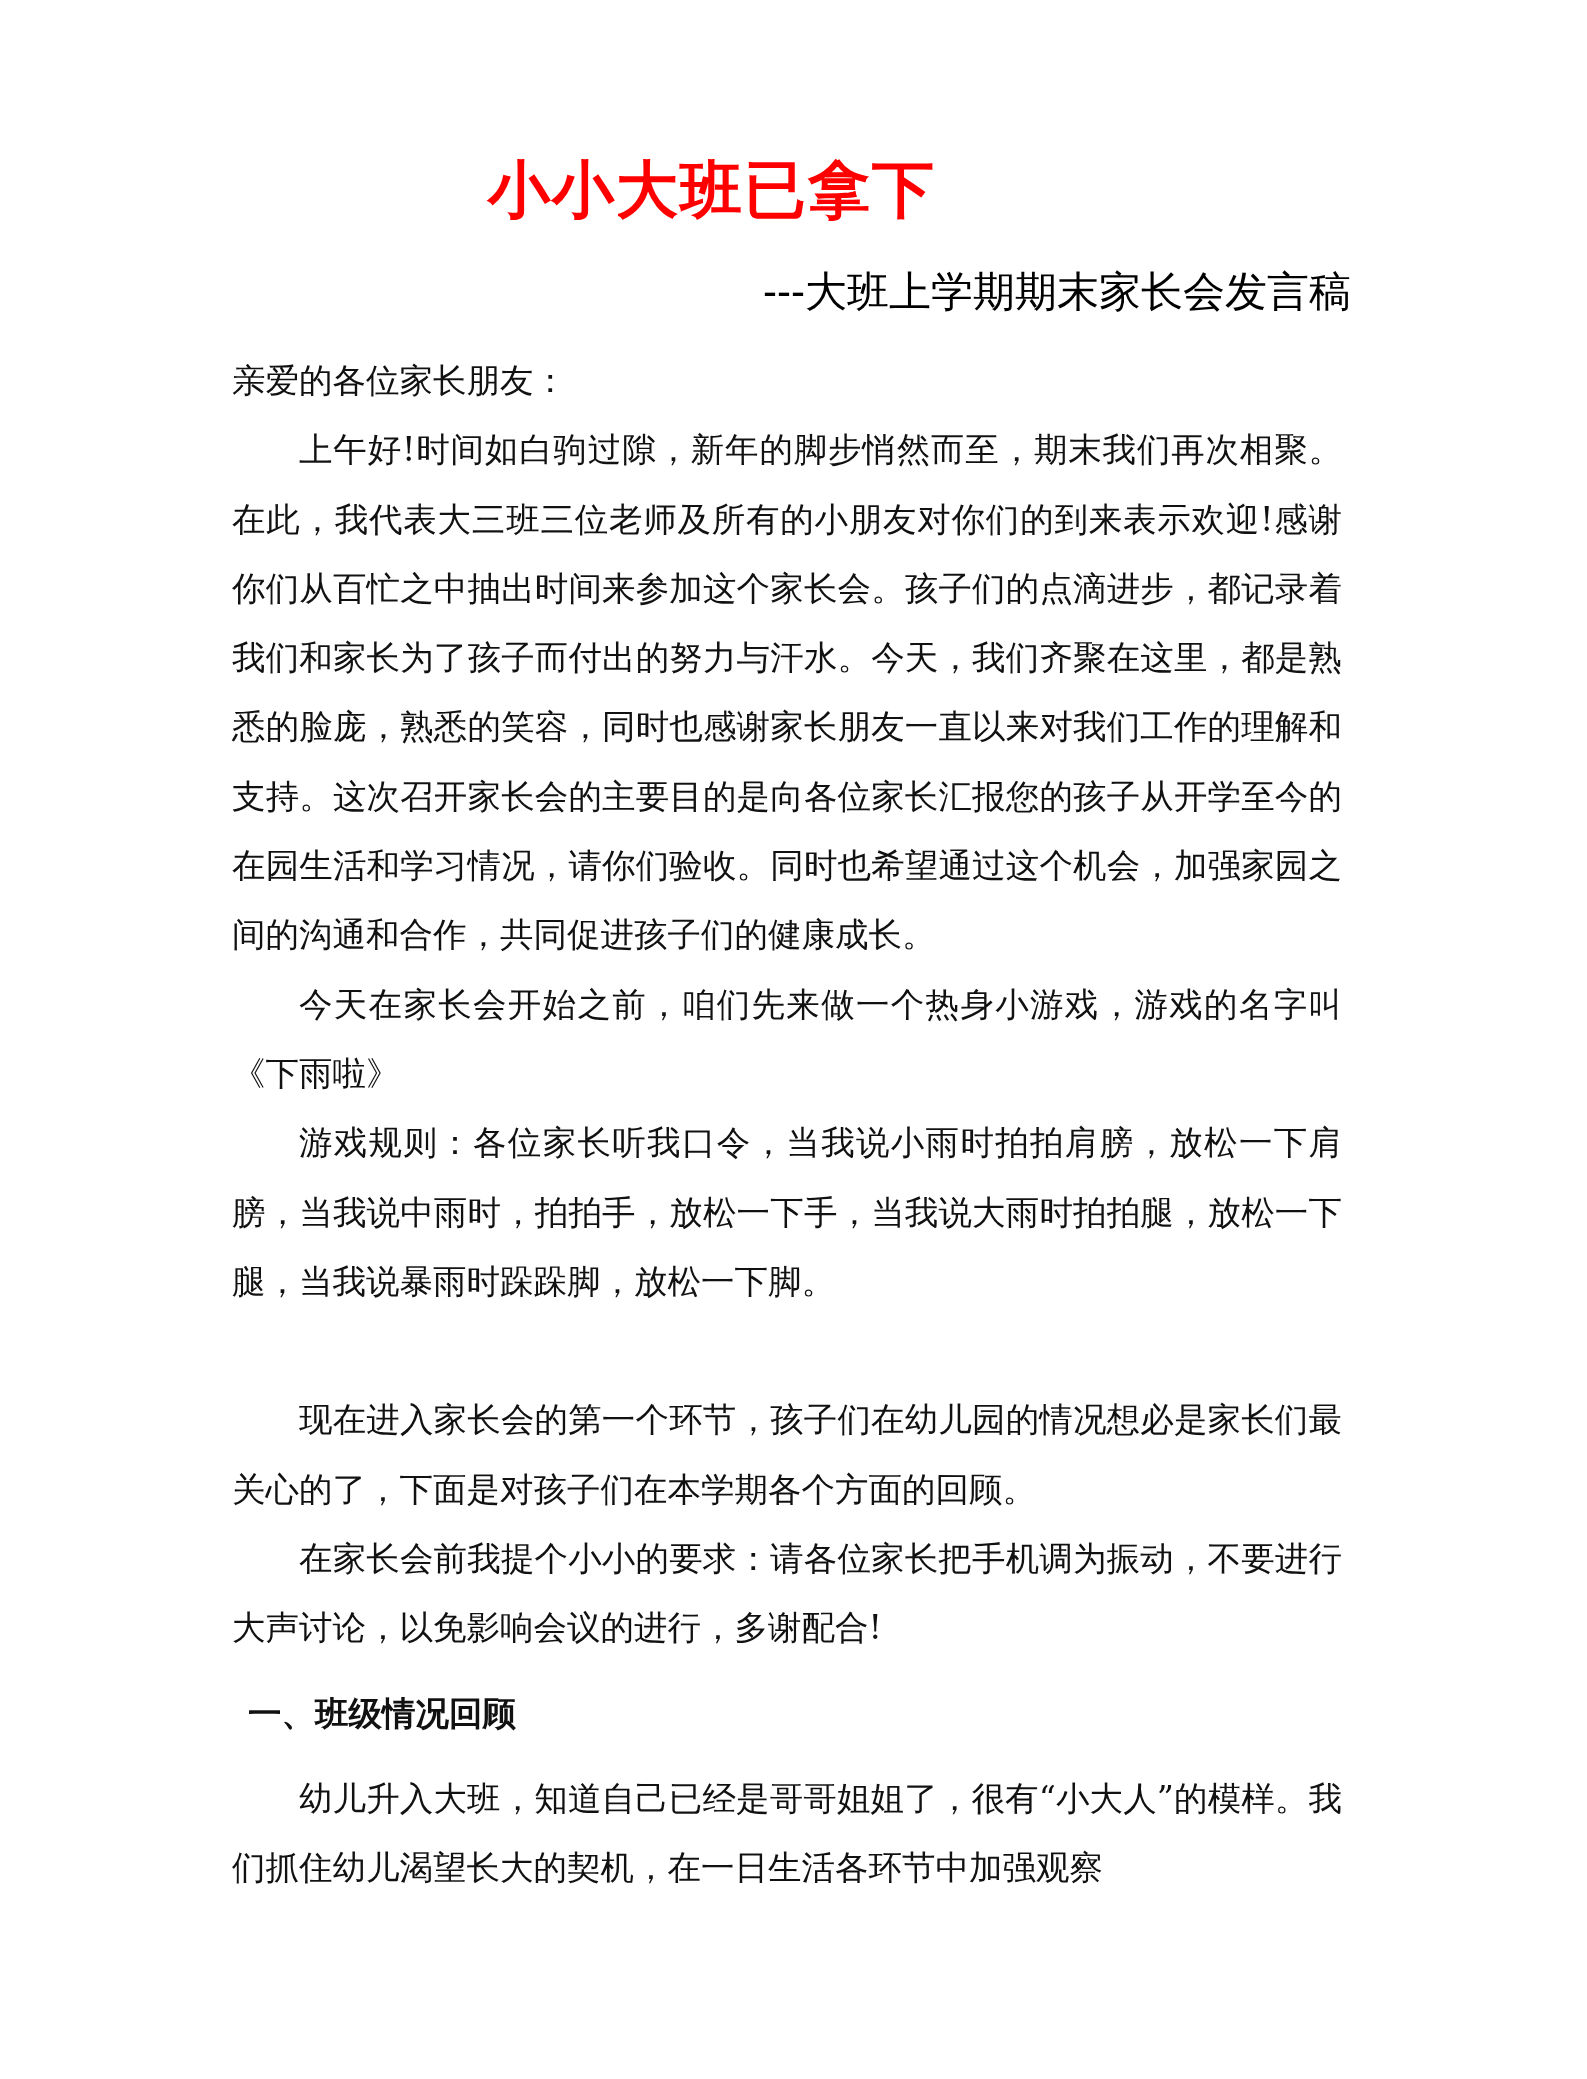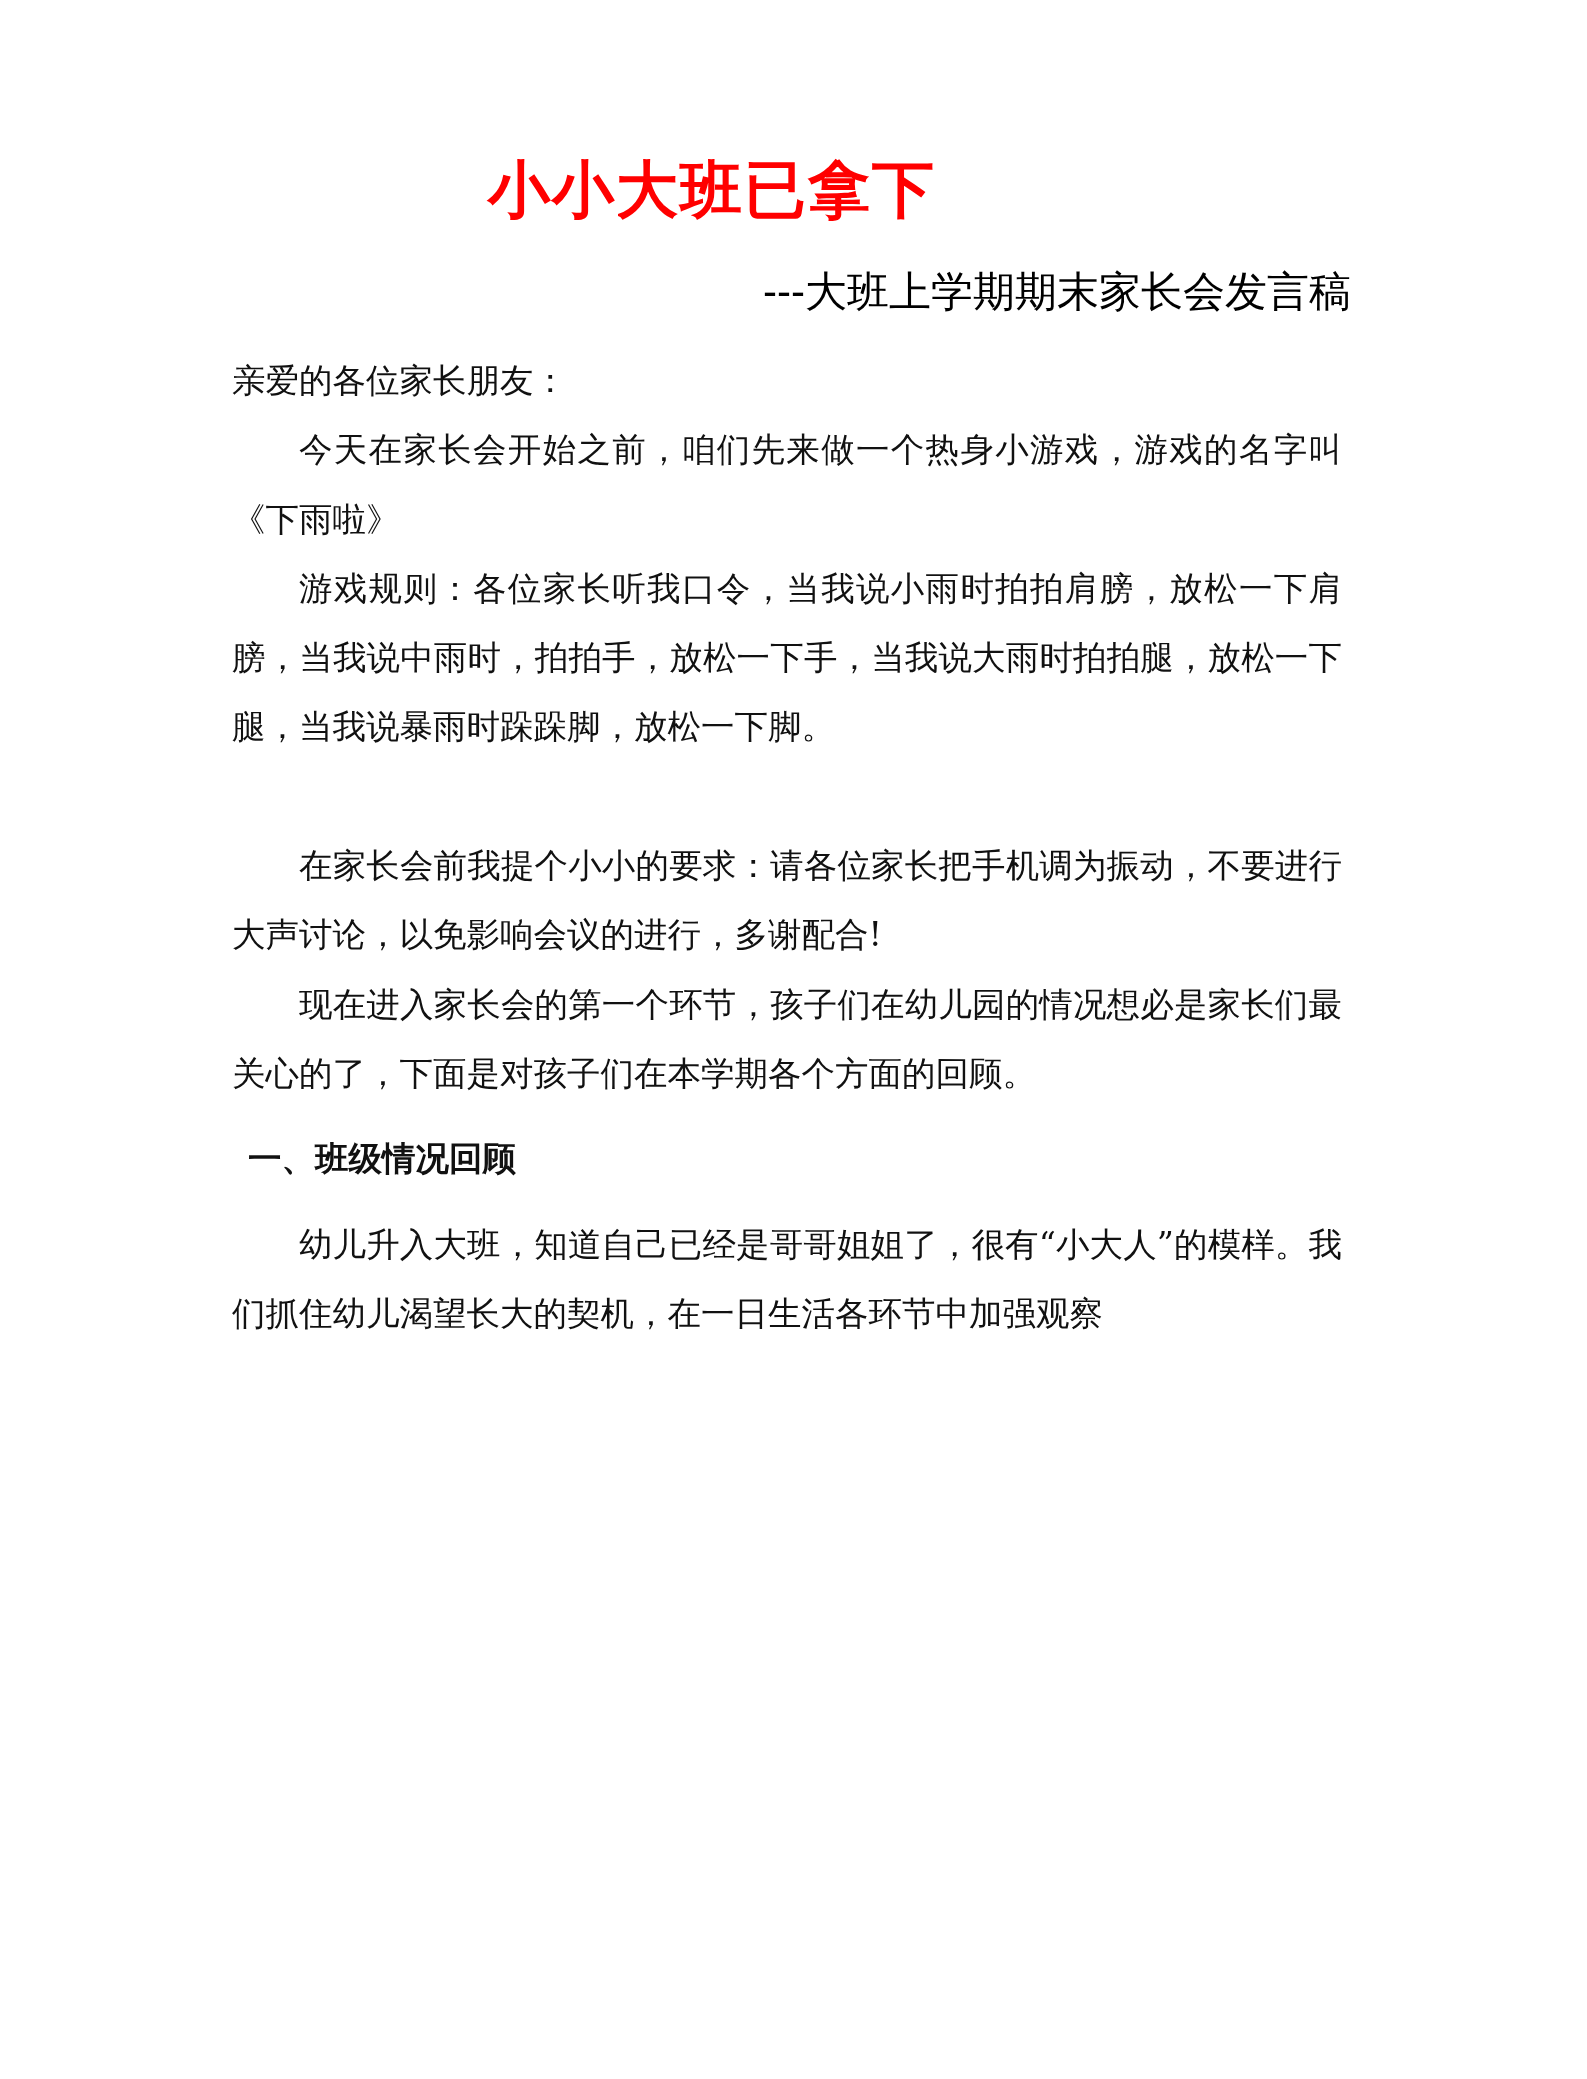--- a/index.html
+++ b/index.html
@@ -76,29 +76,30 @@
 <div class="page">
 
   <div class="title">小小大班已拿下</div>
 
   <div class="subtitle">---大班上学期期末家长会发言稿</div>
 
   <div class="body">
 
     <p class="para">亲爱的各位家长朋友：</p>
 
+    <p class="para indent">上午好!时间如白驹过隙，新年的脚步悄然而至，期末我们再次相聚。在此，我代表大三班三位老师及所有的小朋友对你们的到来表示欢迎!感谢你们从百忙之中抽出时间来参加这个家长会。孩子们的点滴进步，都记录着我们和家长为了孩子而付出的努力与汗水。今天，我们齐聚在这里，都是熟悉的脸庞，熟悉的笑容，同时也感谢家长朋友一直以来对我们工作的理解和支持。这次召开家长会的主要目的是向各位家长汇报您的孩子从开学至今的在园生活和学习情况，请你们验收。同时也希望通过这个机会，加强家园之间的沟通和合作，共同促进孩子们的健康成长。</p>
 
     <p class="para indent">今天在家长会开始之前，咱们先来做一个热身小游戏，游戏的名字叫《下雨啦》</p>
 
     <p class="para indent">游戏规则：各位家长听我口令，当我说小雨时拍拍肩膀，放松一下肩膀，当我说中雨时，拍拍手，放松一下手，当我说大雨时拍拍腿，放松一下腿，当我说暴雨时跺跺脚，放松一下脚。</p>
 
     <div class="spacer"></div>
 
+    <p class="para indent">现在进入家长会的第一个环节，孩子们在幼儿园的情况想必是家长们最关心的了，下面是对孩子们在本学期各个方面的回顾。</p>
+
     <p class="para indent">在家长会前我提个小小的要求：请各位家长把手机调为振动，不要进行大声讨论，以免影响会议的进行，多谢配合!</p>
-
-    <p class="para indent">现在进入家长会的第一个环节，孩子们在幼儿园的情况想必是家长们最关心的了，下面是对孩子们在本学期各个方面的回顾。</p>
 
     <p class="para heading">一、班级情况回顾</p>
 
     <p class="para indent">幼儿升入大班，知道自己已经是哥哥姐姐了，很有“小大人”的模样。我们抓住幼儿渴望长大的契机，在一日生活各环节中加强观察</p>
 
   </div>
 </div>
 
 </body></html>

